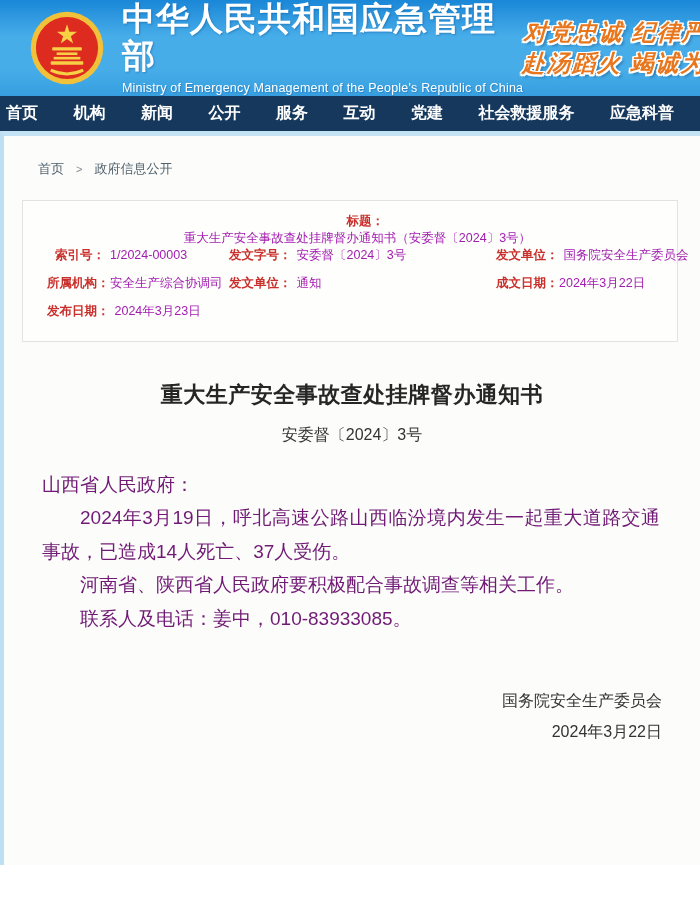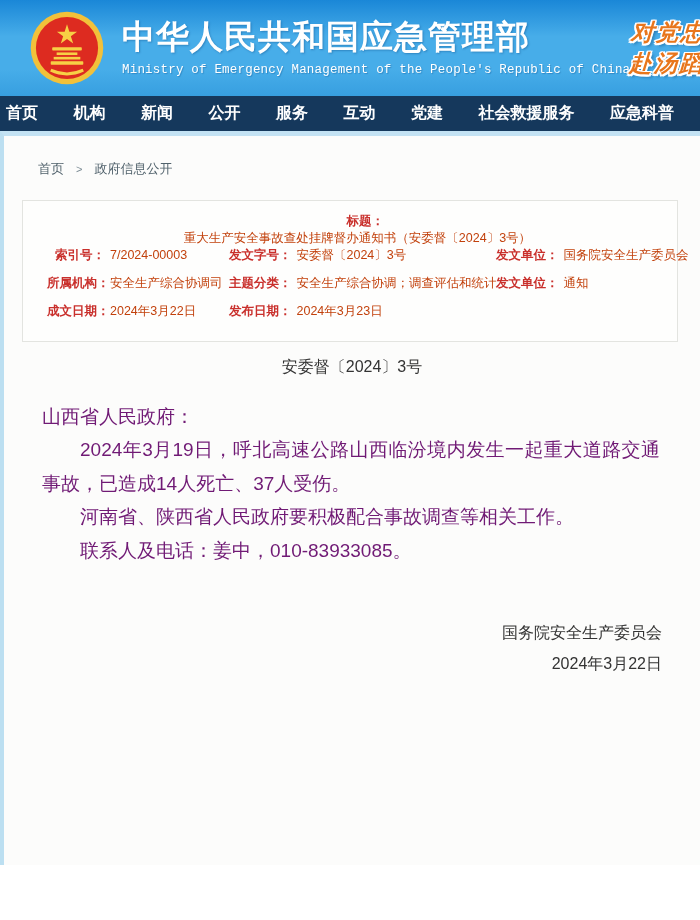--- a/index.html
+++ b/index.html
@@ -33,21 +33,21 @@
     color: #ffffff;
   }
   .site-title-cn {
     font-size: 33px;
     font-weight: 700;
     letter-spacing: 1px;
     line-height: 1.1;
     text-shadow: 1px 1px 2px rgba(0,60,120,0.35);
   }
   .site-title-en {
-    font-family: Liberation Mono, monospace;
+    font-family: Liberation Sans, sans-serif;
     font-size: 12.5px;
     margin-top: 7px;
     letter-spacing: 0.2px;
     text-shadow: 1px 1px 1px rgba(0,60,120,0.3);
     white-space: nowrap;
   }
   .slogan {
     margin-left: auto;
     text-align: right;
     color: #e8761c;
@@ -116,21 +116,21 @@
     display: grid;
     grid-template-columns: 182px 267px 1fr;
   }
   .meta-cell { display: flex; align-items: center; height: 28px; white-space: nowrap; overflow: visible; }
   .meta-label {
     color: #c9302c;
     font-weight: 700;
     flex: 0 0 auto;
   }
   .meta-label.col1 { width: 58px; text-align: right; }
-  .meta-value { margin-left: 5px; color: #c2410c; }
+  .meta-value { margin-left: 5px; color: #a21caf; }
 
   
   .doc-title {
     margin-top: 38px;
     text-align: center;
     font-size: 22px;
     font-weight: 700;
     color: #262626;
     letter-spacing: 0.5px;
   }
@@ -206,56 +206,53 @@
     </div>
 
     <div class="meta-box">
       <div class="meta-row-title">
         <span class="meta-label col1">标题：</span>
         <span class="meta-value">重大生产安全事故查处挂牌督办通知书（安委督〔2024〕3号）</span>
       </div>
       <div class="meta-grid">
         <div class="meta-cell">
           <span class="meta-label col1">索引号：</span>
-          <span class="meta-value">7/2024-00003</span>
+          <span class="meta-value">1/2024-00003</span>
         </div>
         <div class="meta-cell">
           <span class="meta-label">发文字号：</span>
           <span class="meta-value">安委督〔2024〕3号</span>
         </div>
         <div class="meta-cell">
           <span class="meta-label">发文单位：</span>
           <span class="meta-value">国务院安全生产委员会</span>
         </div>
 
         <div class="meta-cell">
           <span class="meta-label col1">所属机构：</span>
           <span class="meta-value">安全生产综合协调司</span>
         </div>
         <div class="meta-cell">
-          <span class="meta-label">主题分类：</span>
-          <span class="meta-value">安全生产综合协调；调查评估和统计</span>
-        </div>
-        <div class="meta-cell">
           <span class="meta-label">发文单位：</span>
           <span class="meta-value">通知</span>
         </div>
 
         <div class="meta-cell">
           <span class="meta-label col1">成文日期：</span>
           <span class="meta-value">2024年3月22日</span>
         </div>
         <div class="meta-cell">
           <span class="meta-label">发布日期：</span>
           <span class="meta-value">2024年3月23日</span>
         </div>
         <div class="meta-cell"></div>
       </div>
     </div>
 
+    <h1 class="doc-title">重大生产安全事故查处挂牌督办通知书</h1>
     <div class="doc-number">安委督〔2024〕3号</div>
 
     <div class="doc-body">
       <p>山西省人民政府：</p>
       <p class="indent">2024年3月19日，呼北高速公路山西临汾境内发生一起重大道路交通事故，已造成14人死亡、37人受伤。</p>
       <p class="indent">河南省、陕西省人民政府要积极配合事故调查等相关工作。</p>
       <p class="indent">联系人及电话：姜中，010-83933085。</p>
     </div>
 
     <div class="signature-block">

